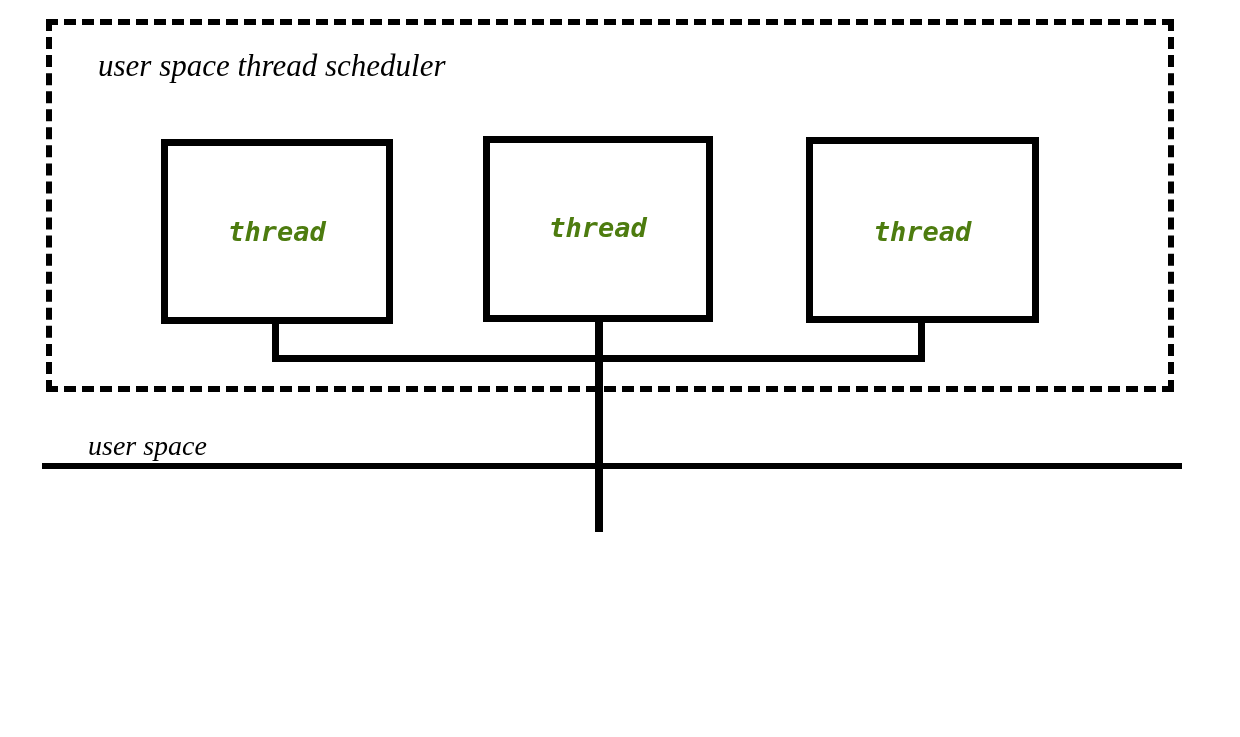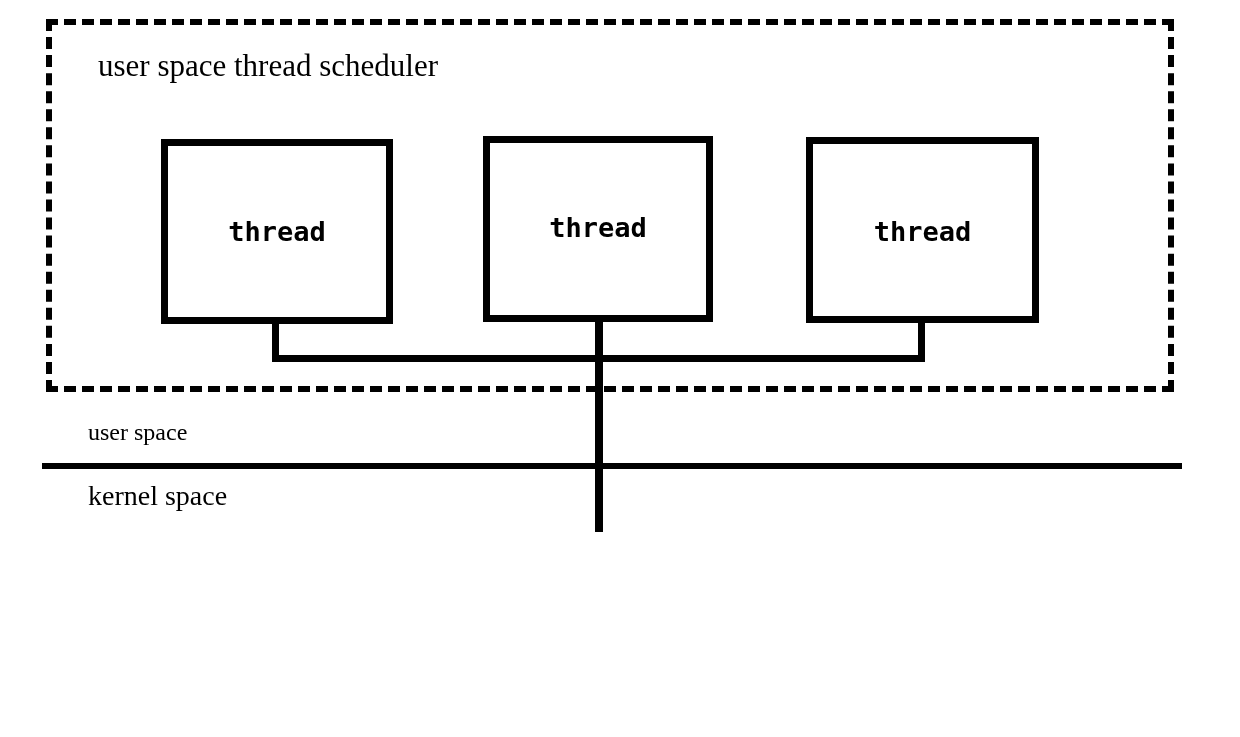--- a/index.html
+++ b/index.html
@@ -9,20 +9,21 @@
   }
   body {
     font-family: "Liberation Serif", "DejaVu Serif", serif;
   }
   #canvas {
     position: relative;
     width: 1240px;
     height: 737px;
     background: #ffffff;
     overflow: hidden;
+    font-style: italic;
   }
 
   
   .dashed-region {
     position: absolute;
     left: 46px;
     top: 19px;
     width: 1128px;
     height: 373px;
     border: 6px dashed #000000;
@@ -39,22 +40,22 @@
     white-space: nowrap;
     line-height: 1;
   }
   .caption-scheduler {
     left: 98px;
     top: 50px;
     font-size: 31px;
   }
   .caption-userspace {
     left: 88px;
-    top: 420px;
-    font-size: 24px;
+    top: 432px;
+    font-size: 28px;
   }
   .caption-kernelspace {
     left: 88px;
     top: 482px;
     font-size: 28px;
   }
 
   
   .divider {
     position: absolute;
@@ -72,21 +73,21 @@
     box-sizing: border-box;
     background: #ffffff;
     display: flex;
     align-items: center;
     justify-content: center;
   }
   .box-label {
     font-family: "DejaVu Sans Mono", "Liberation Mono", monospace;
     font-size: 27px;
     font-weight: 700;
-    color: #000000;
+    color: #4d7c0f;
     text-align: center;
     line-height: 1.12;
     white-space: pre;
     letter-spacing: 0px;
   }
 
   .thread-1 { left: 161px; top: 139px; width: 232px; height: 185px; }
   .thread-2 { left: 483px; top: 136px; width: 230px; height: 186px; }
   .thread-3 { left: 806px; top: 137px; width: 233px; height: 186px; }
 
@@ -142,16 +143,15 @@
 
   <div class="conn conn-drop-left"></div>
   <div class="conn conn-drop-right"></div>
   <div class="conn conn-bus"></div>
   <div class="conn conn-trunk"></div>
 
   <div class="caption caption-userspace">user space</div>
 
   <div class="divider"></div>
 
-  <div class="caption caption-kernelspace">kernel space</div>
 
 
 </div>
 
 </body></html>

